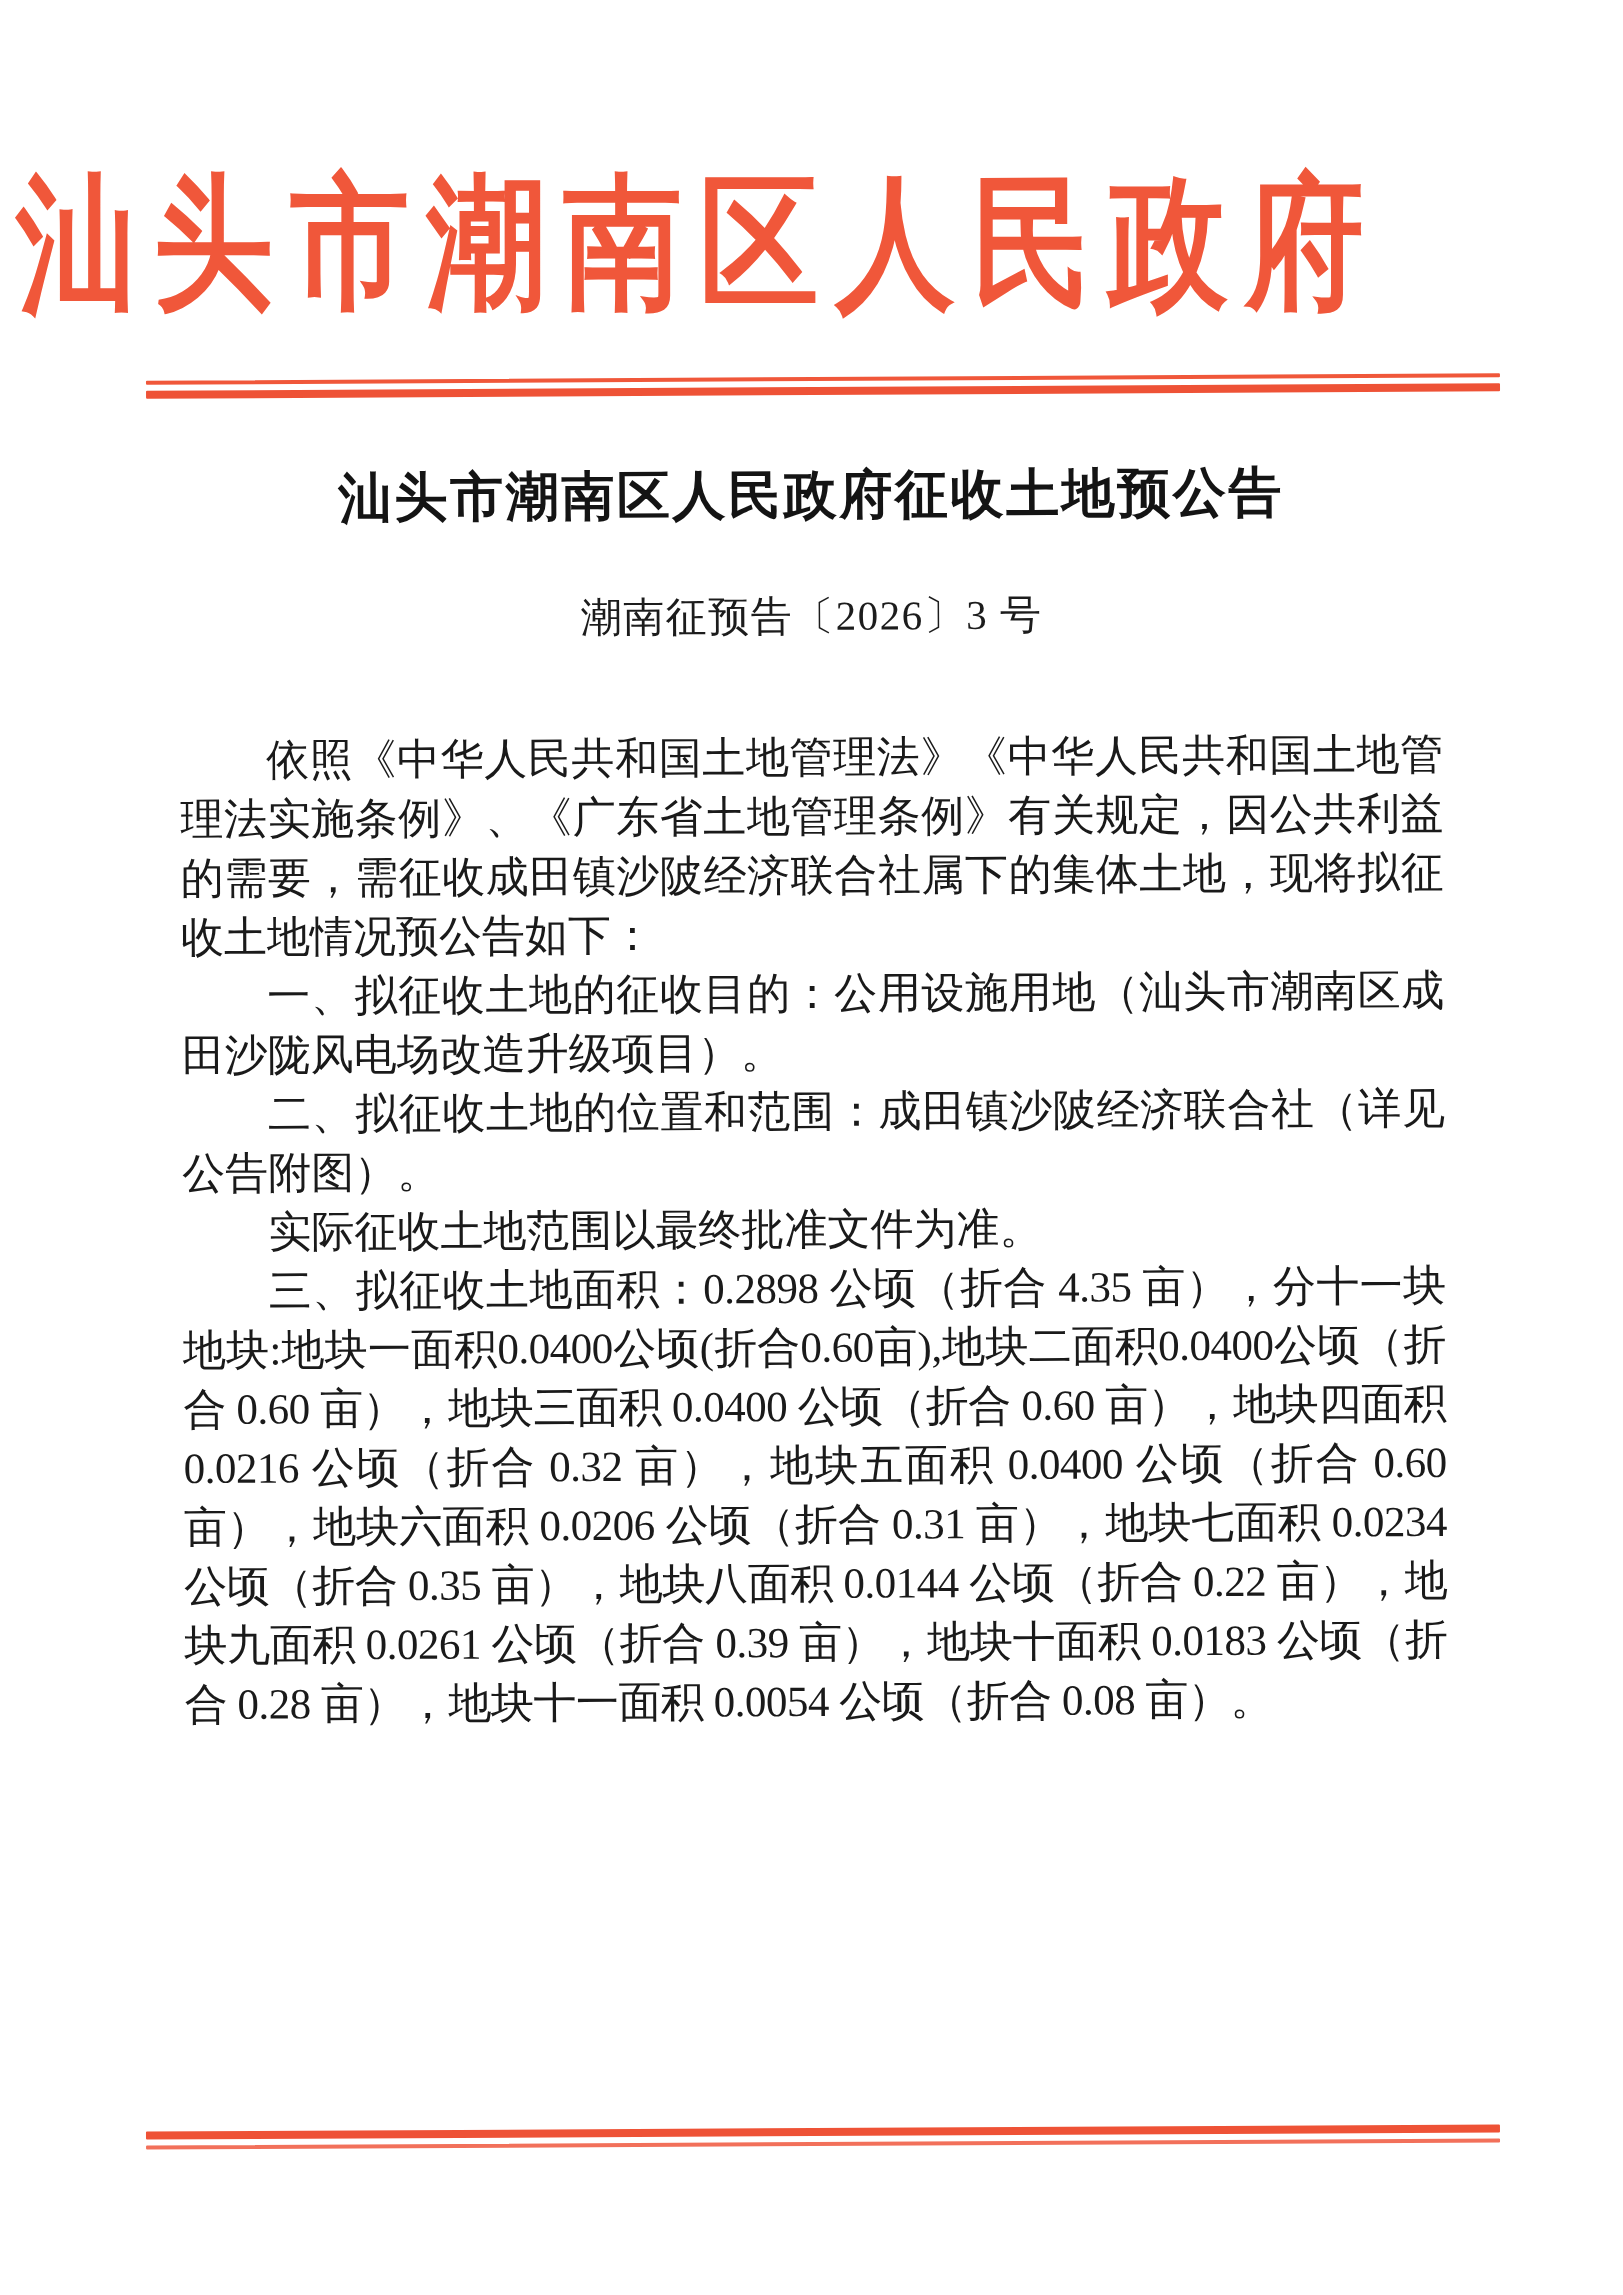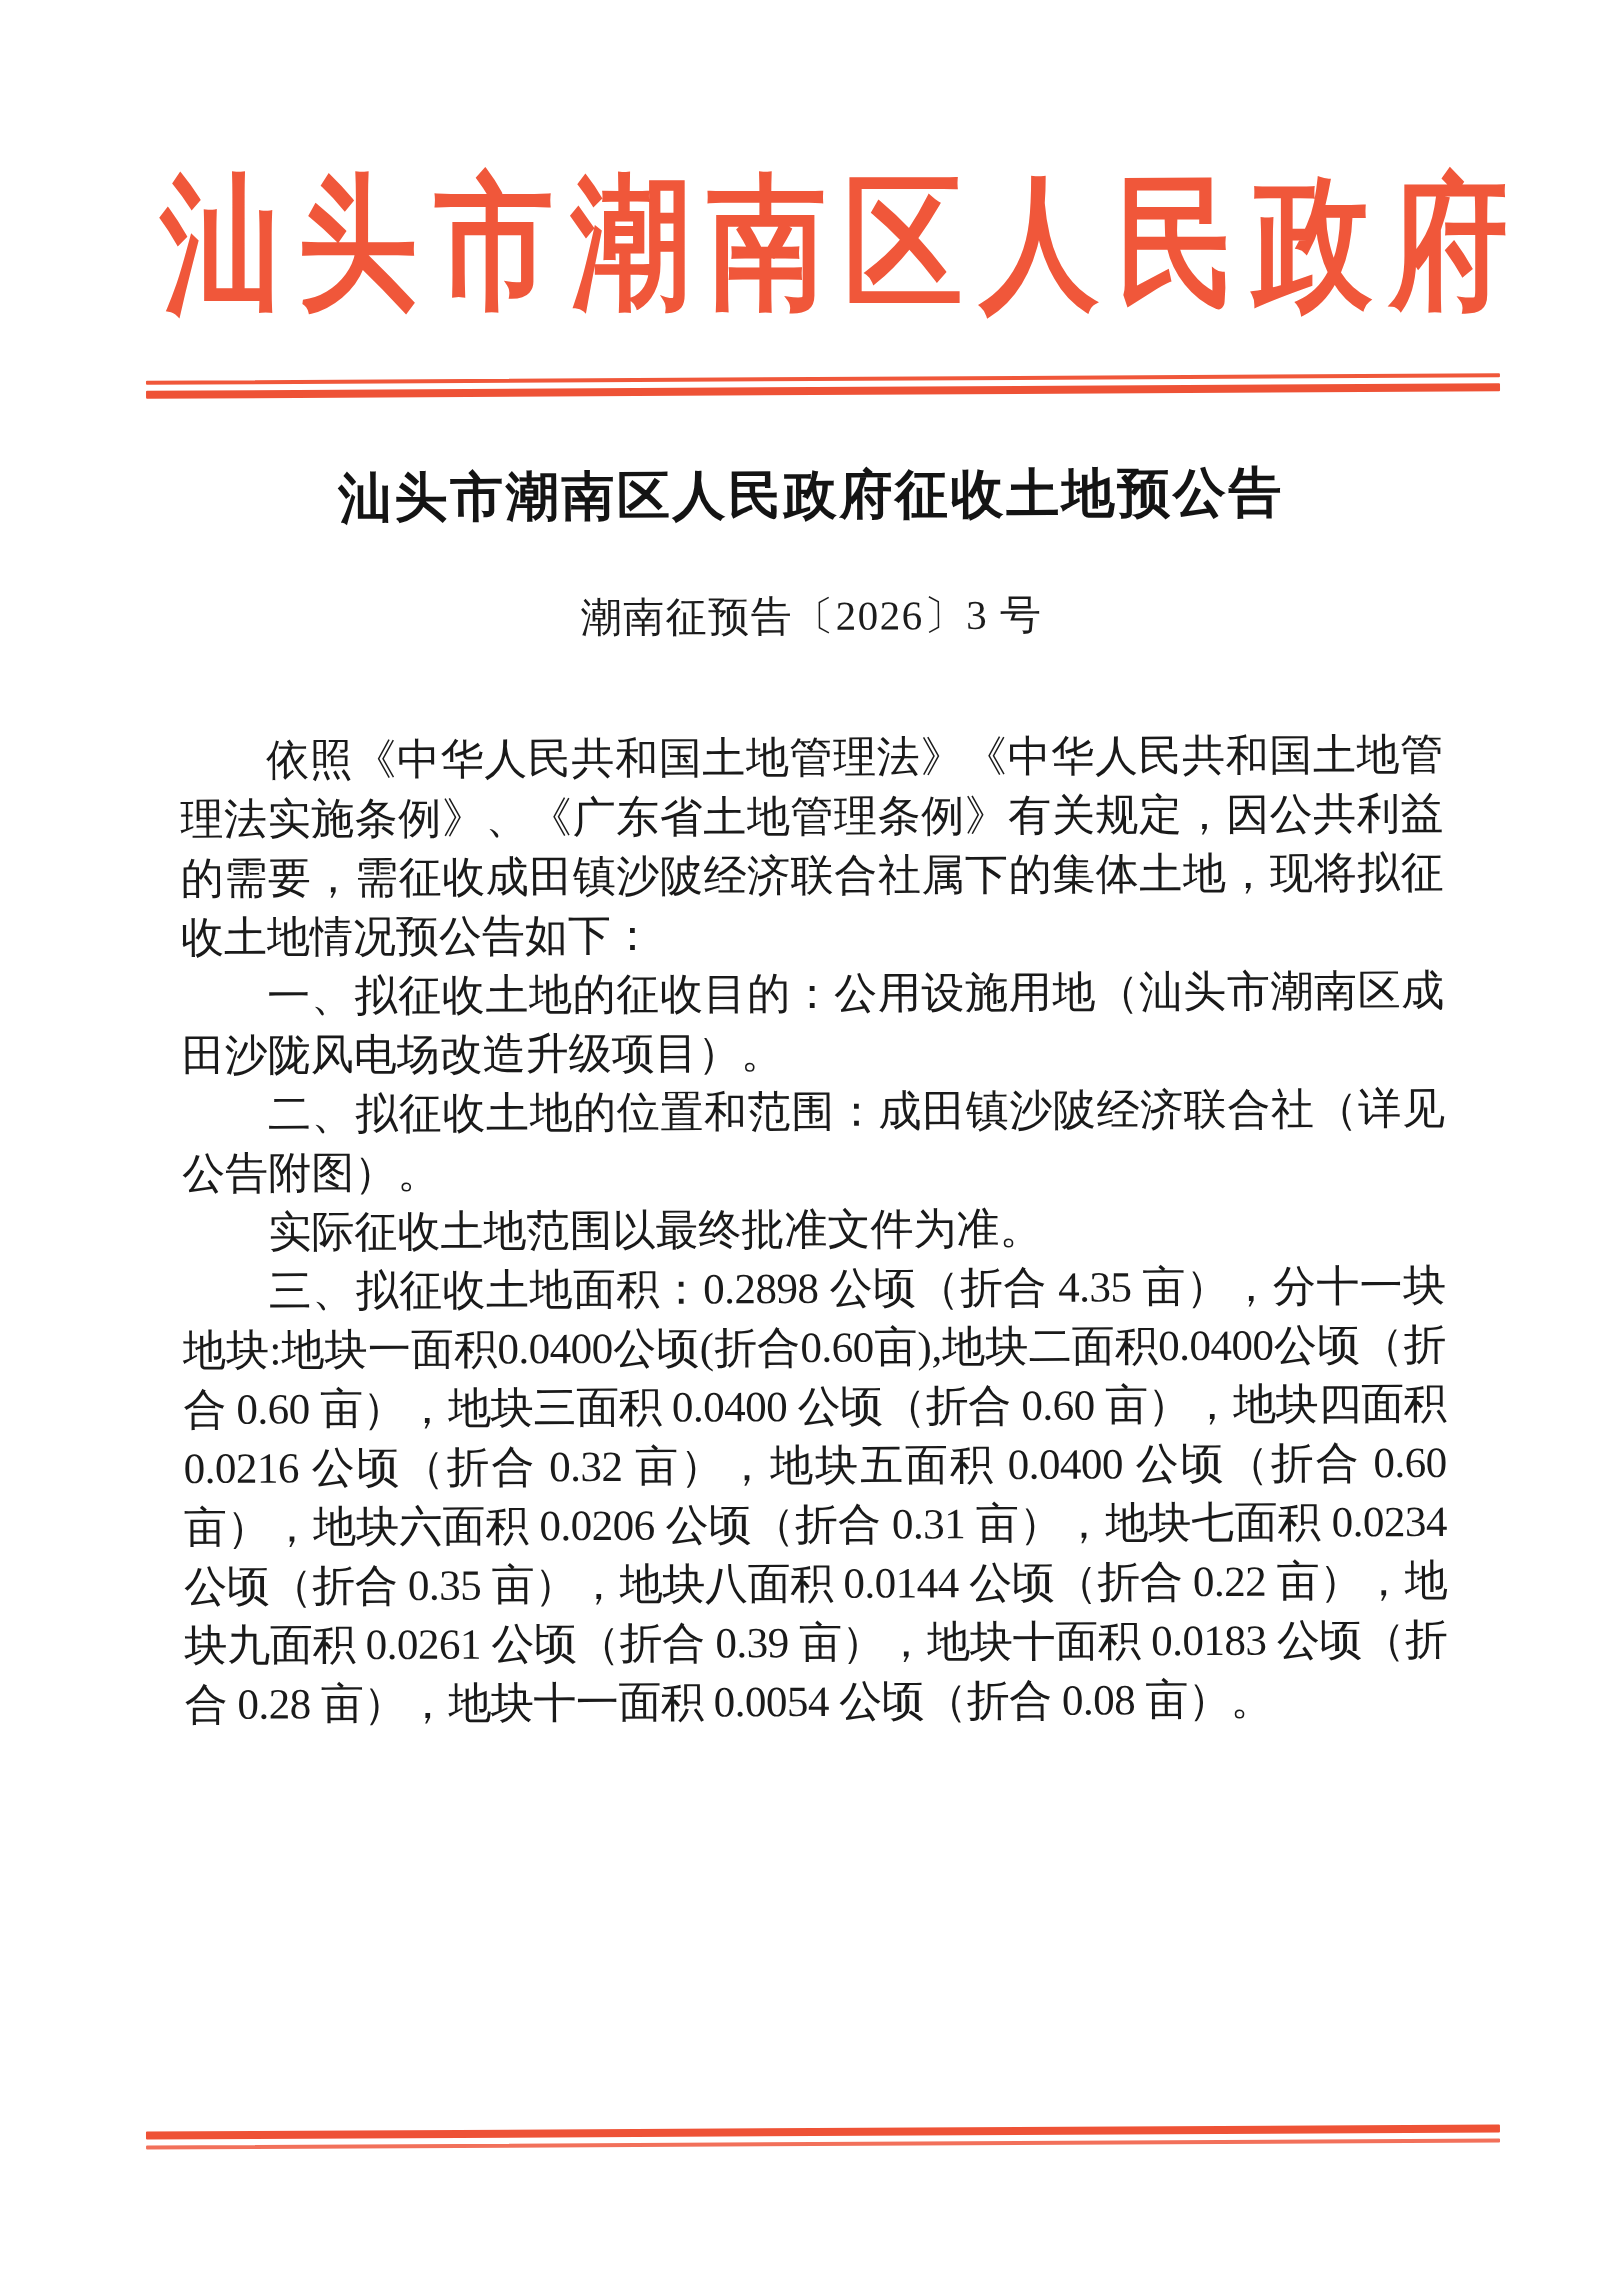--- a/index.html
+++ b/index.html
@@ -23,22 +23,20 @@
     overflow: hidden;
     box-sizing: border-box;
   }
 
   
   .letterhead {
     position: absolute;
     left: 0;
     right: 0;
     top: 169px;
-    text-align: center;
-    padding-left: 47px;
   }
 
   .letterhead-title {
     font-family: "Liberation Serif", "DejaVu Serif", serif;
     font-weight: bold;
     font-size: 119px;
     line-height: 1.05;
     letter-spacing: 17.4px;
     color: #F0573A;
     white-space: nowrap;

